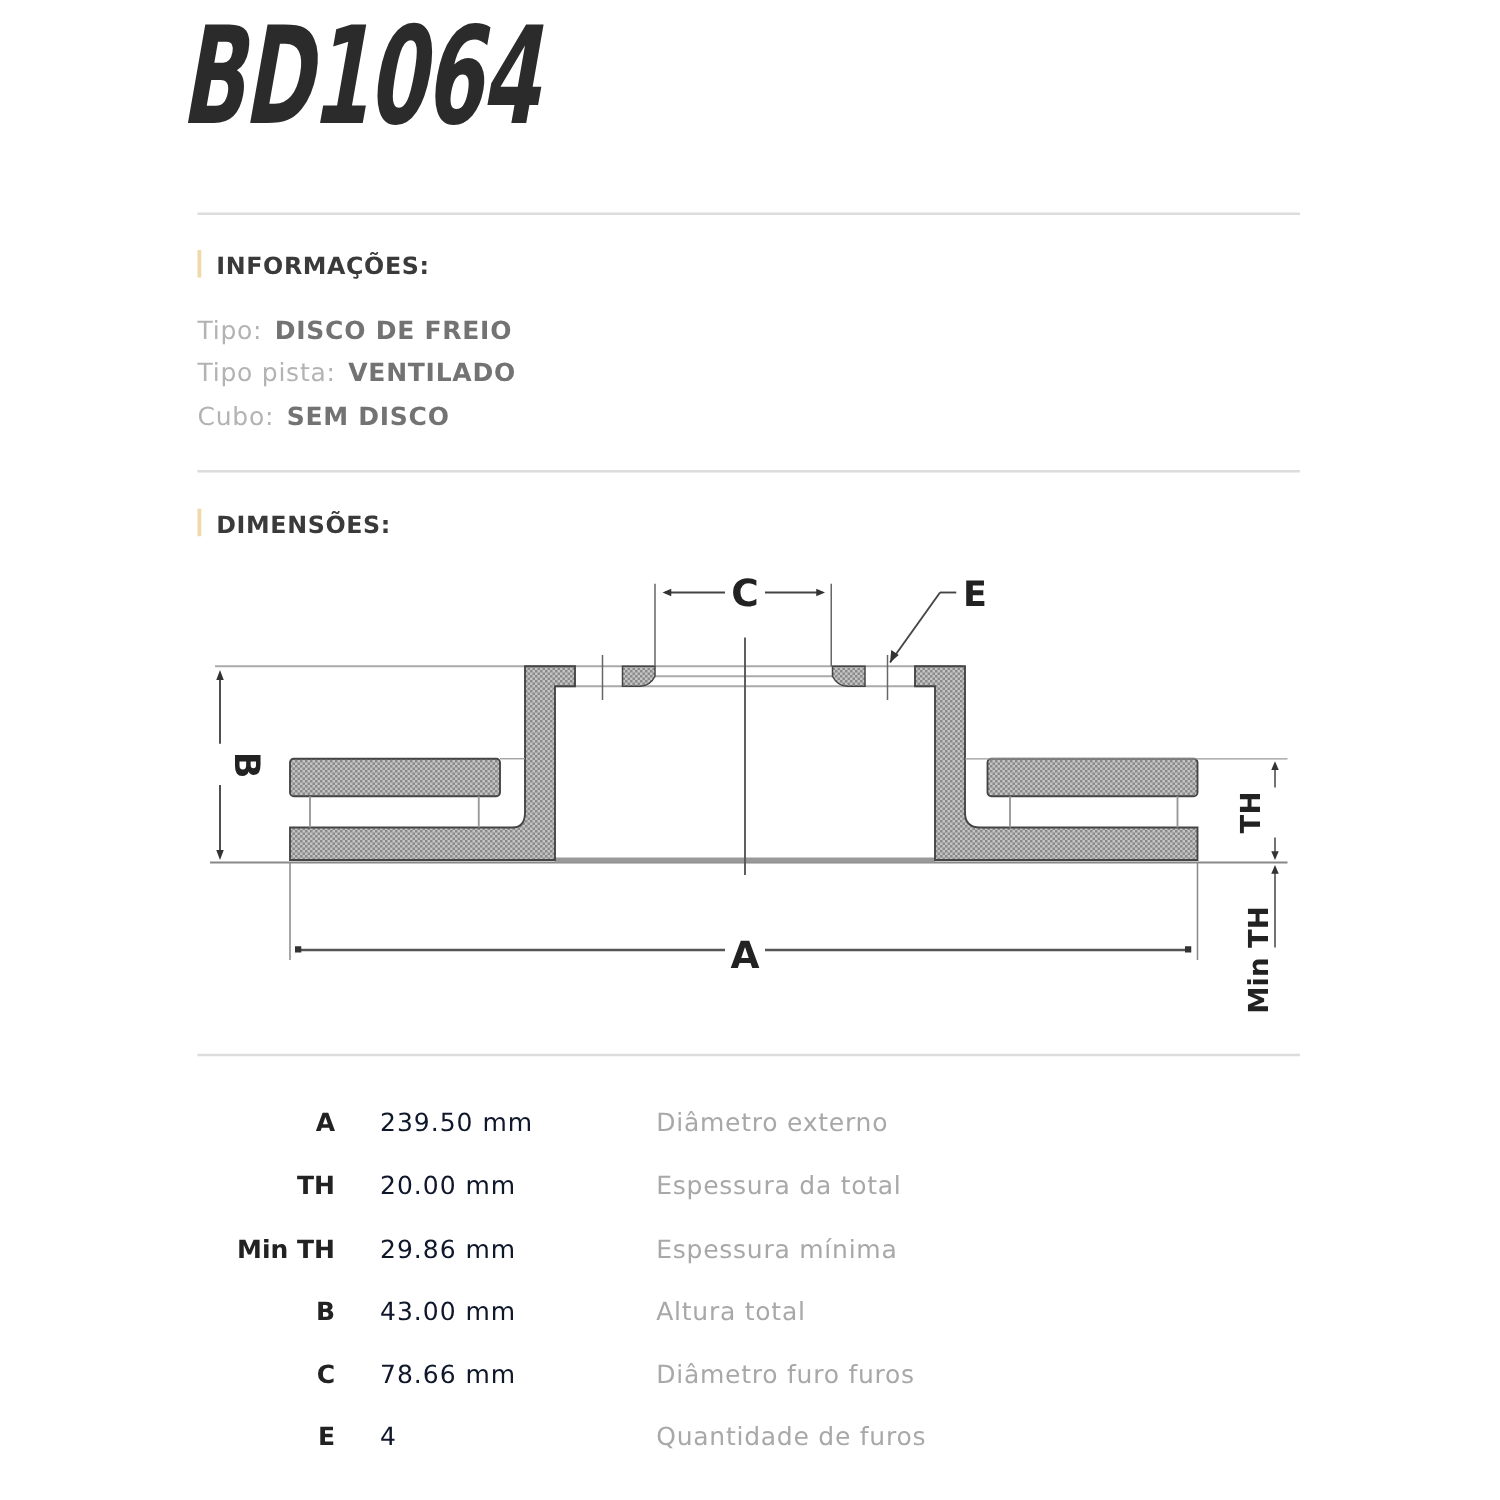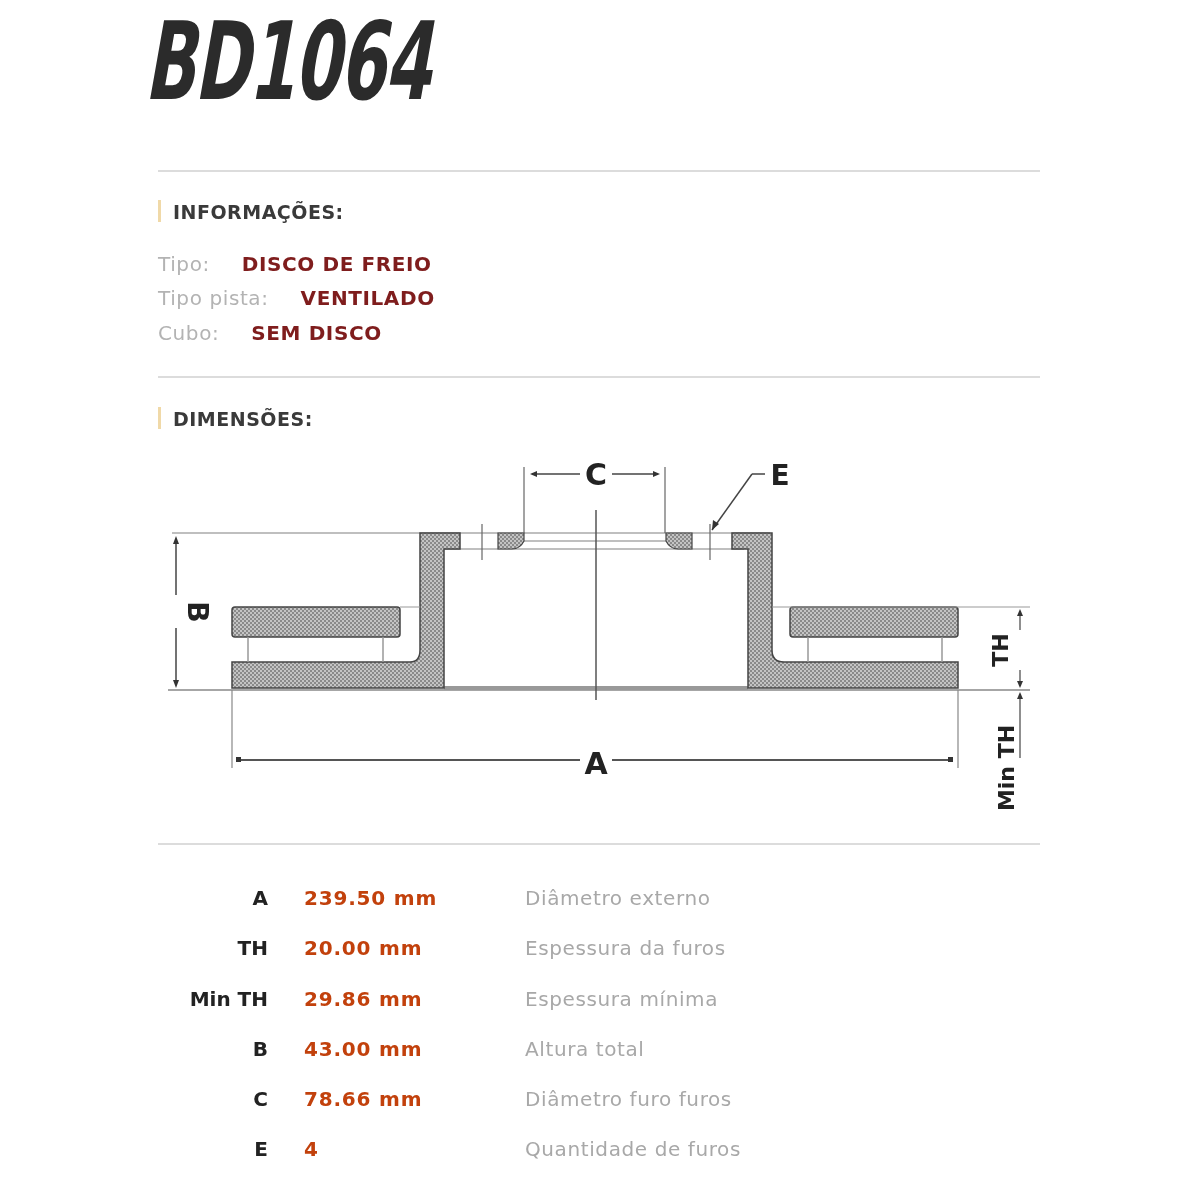--- a/index.html
+++ b/index.html
@@ -3,25 +3,25 @@
 <meta charset="utf-8">
 <style>
   html, body { margin:0; padding:0; background:#ffffff; }
   body { width:1200px; height:1200px; position:relative; overflow:hidden; font-family:"DejaVu Sans", sans-serif; }
   .title { position:absolute; left:160px; top:8px; font-family:"DejaVu Sans", sans-serif; font-weight:bold; font-size:108px; letter-spacing:-2px; color:#2b2b2b; transform:skewX(-10deg) scaleX(0.62); transform-origin:left top; line-height:1; }
   .rule { position:absolute; left:158px; width:882px; height:2px; background:#dcdcdc; }
   .section-head { position:absolute; left:158px; font-size:19px; font-weight:bold; color:#3a3a3a; letter-spacing:0.5px; }
   .section-head .bar { display:inline-block; width:3px; height:22px; background:#f0d9a8; vertical-align:-3px; margin-right:12px; }
   .info-row { position:absolute; left:158px; font-size:20px; letter-spacing:0.6px; }
   .info-row .k { color:#b3b3b3; margin-right:10px;text-align:right; }
-  .info-row .v { color:#7f1d1d; font-weight:bold;margin-left:22px; }
+  .info-row .v { color:#737373; font-weight:bold; }
   svg.diagram { position:absolute; left:0; top:440px; }
   .dim-row { position:absolute; left:0; height:40px; width:1200px; font-size:20px; }
   .dim-row .code { position:absolute; right:932px; font-weight:bold; color:#222; text-align:right; white-space:nowrap; }
-  .dim-row .val { position:absolute; left:304px; font-weight:bold; color:#c2410c; letter-spacing:0.8px; white-space:nowrap; }
+  .dim-row .val { position:absolute; left:304px; font-weight:normal; color:#0f172a; letter-spacing:0.8px; white-space:nowrap; }
   .dim-row .desc { position:absolute; left:525px; color:#a8a8a8; letter-spacing:0.6px; white-space:nowrap; }
 </style>
 </head>
 <body>
 
 <div class="title">BD1064</div>
 
 <div class="rule" style="top:170px;"></div>
 
 <div class="section-head" style="top:200px;">
@@ -128,21 +128,21 @@
 <div class="rule" style="top:843px;"></div>
 
 <div class="dim-row" style="top:886px;">
   <span class="code">A</span>
   <span class="val">239.50 mm</span>
   <span class="desc">Diâmetro externo</span>
 </div>
 <div class="dim-row" style="top:936px;">
   <span class="code">TH</span>
   <span class="val">20.00 mm</span>
-  <span class="desc">Espessura da furos</span>
+  <span class="desc">Espessura da total</span>
 </div>
 <div class="dim-row" style="top:987px;">
   <span class="code">Min TH</span>
   <span class="val">29.86 mm</span>
   <span class="desc">Espessura mínima</span>
 </div>
 <div class="dim-row" style="top:1037px;">
   <span class="code">B</span>
   <span class="val">43.00 mm</span>
   <span class="desc">Altura total</span>

